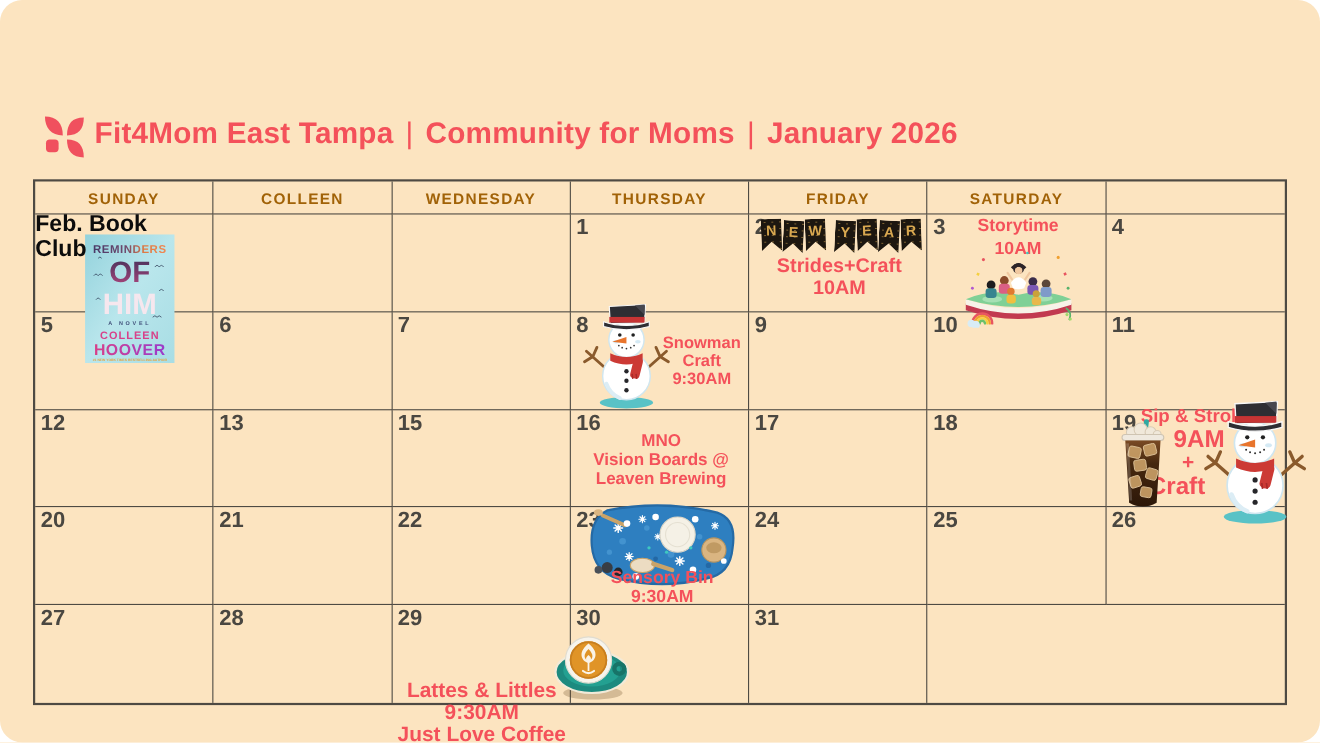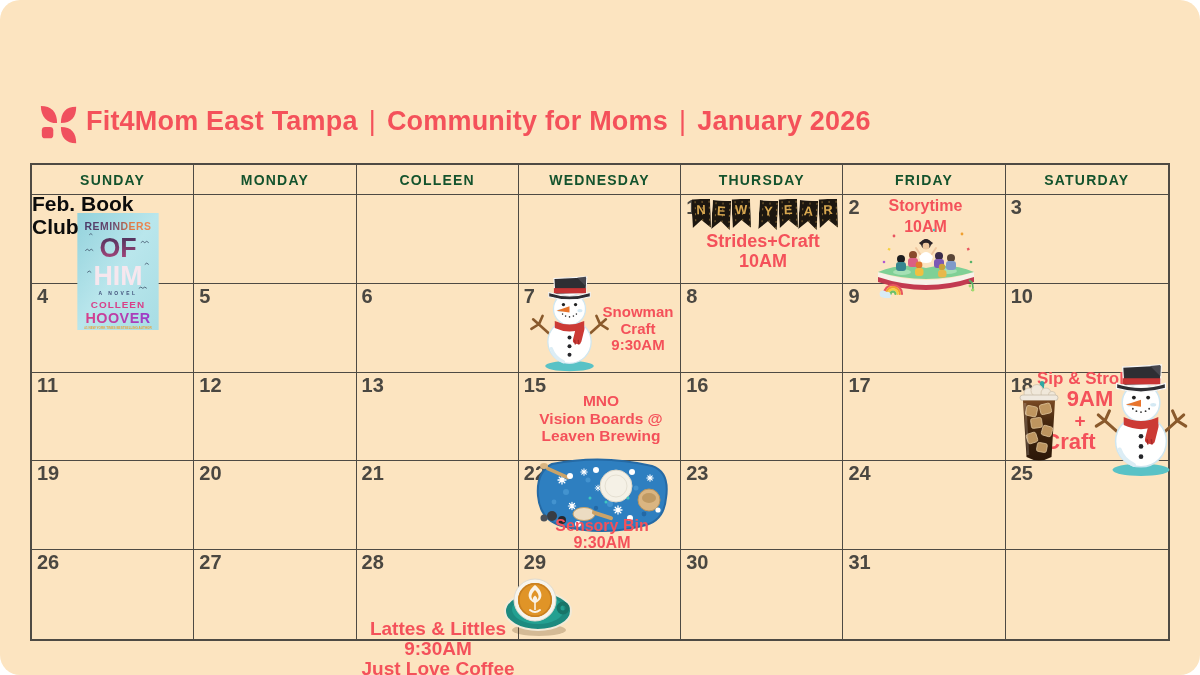--- a/index.html
+++ b/index.html
@@ -12,21 +12,21 @@
          white-space:nowrap;letter-spacing:0.2px;}
   .title .sep{margin:0 11px;font-weight:400;}
   
   .calendar{position:absolute;left:30px;top:163px;width:1140px;height:478px;display:grid;
             grid-template-columns:repeat(7,1fr);grid-template-rows:30px repeat(5,1fr);
             border:2px solid var(--line);box-sizing:border-box;}
   .calendar > div{border-right:1.5px solid var(--line);border-bottom:1.5px solid var(--line);box-sizing:border-box;}
   .calendar > div:nth-child(7n){border-right:none;}
   .calendar > div:nth-child(n+36){border-bottom:none;}
   .wd{display:flex;align-items:center;justify-content:center;font-size:14px;font-weight:700;
-      letter-spacing:1.2px;color:#14532d;}
+      letter-spacing:1.2px;color:#a16207;}
   .cell{padding:2px 0 0 5px;}
   .date{font-size:20px;font-weight:700;color:var(--ink);line-height:1;}
   
   .ev{position:absolute;color:var(--accent);font-weight:700;text-align:center;z-index:4;}
   .ev-img{position:absolute;z-index:5;}
   .bookclub-label{left:32px;top:192px;width:128px;font-size:21px;line-height:23px;color:#0c0c0c;
                   text-align:left;z-index:6;}
   .book-cover{left:77px;top:213px;width:82px;height:117px;z-index:5;}
   .banner{position:absolute;left:692px;top:199px;display:flex;align-items:flex-start;z-index:5;}
   .flag{width:18.5px;height:29px;margin-right:1.5px;background:#1d1710;
@@ -104,21 +104,20 @@
       <path d="M24,21 C24,10 29,4 40,4 C40,15 35,21 24,21 Z"></path>
       <path d="M24,25 C35,25 40,31 40,42 C29,42 24,36 24,25 Z"></path>
     </g>
   </svg>
   <div class="title">
     <span>Fit4Mom East Tampa</span><span class="sep">|</span><span>Community for Moms</span><span class="sep">|</span><span>January 2026</span>
   </div>
 
   <div class="calendar" id="calendar">
       <div class="wd">SUNDAY</div>
-      <div class="wd">MONDAY</div>
       <div class="wd">COLLEEN</div>
       <div class="wd">WEDNESDAY</div>
       <div class="wd">THURSDAY</div>
       <div class="wd">FRIDAY</div>
       <div class="wd">SATURDAY</div>
       <div class="cell"><span class="date"></span></div>
       <div class="cell"><span class="date"></span></div>
       <div class="cell"><span class="date"></span></div>
       <div class="cell"><span class="date"></span></div>
       <div class="cell"><span class="date">1</span></div>

